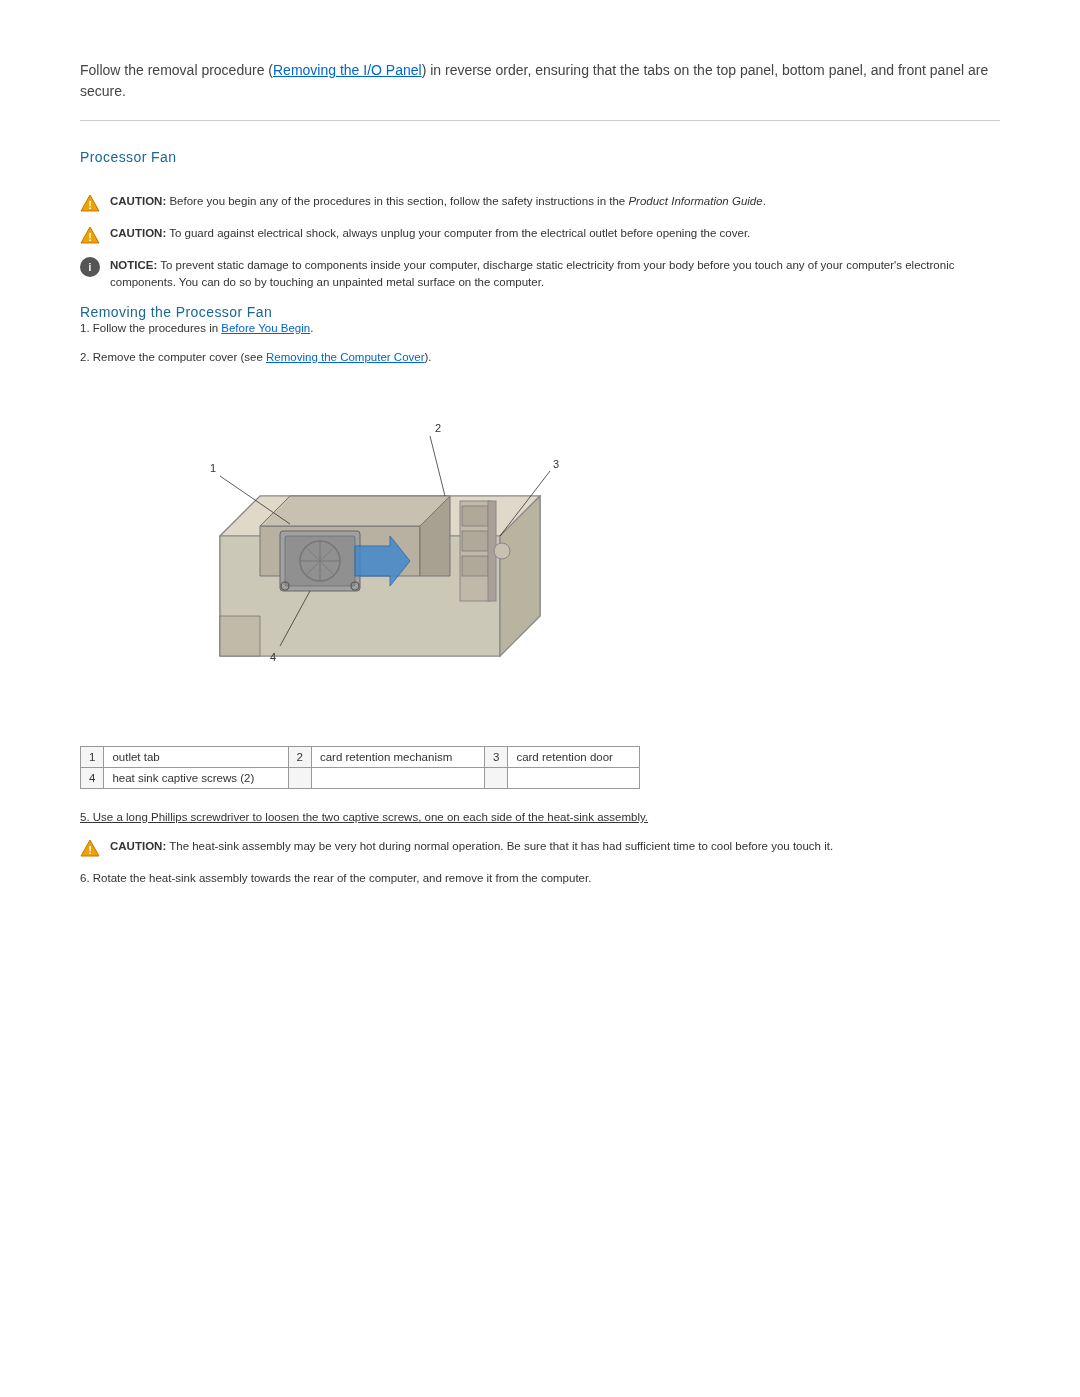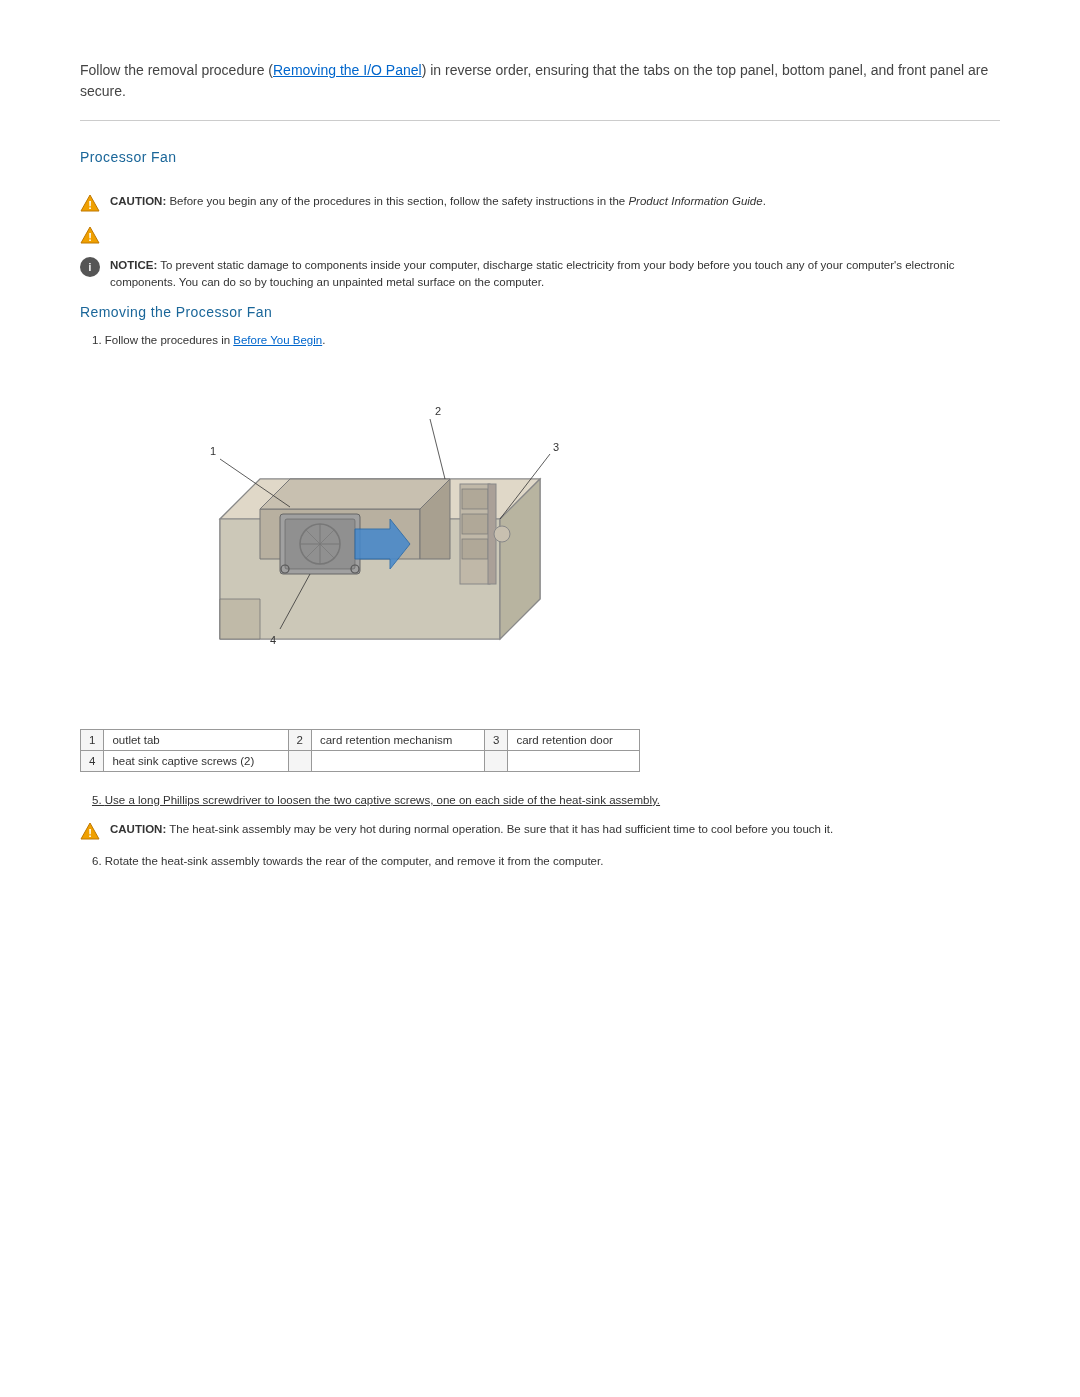--- a/index.html
+++ b/index.html
@@ -68,21 +68,21 @@
       background: #555;
       color: white;
       display: flex;
       align-items: center;
       justify-content: center;
       font-size: 10px;
       font-weight: bold;
       flex-shrink: 0;
     }
     .steps {
-      margin: 12px;
+      margin: 0;
       padding-left: 0;
       list-style: none;
     }
     .steps li {
       margin-bottom: 12px;
       font-size: 11.5px;
       line-height: 1.5;
       color: #333;
       padding-left: 0;
     }
@@ -139,34 +139,40 @@
   <div class="notice-text">
     <span class="label">CAUTION:</span><span> Before you begin any of the procedures in this section, follow the safety instructions in the </span><em>Product Information Guide</em><span>.</span>
   </div>
 </div>
 
 <div class="notice-block">
   <svg class="caution-icon" viewBox="0 0 20 20" xmlns="http://www.w3.org/2000/svg">
     <polygon points="10,2 19,18 1,18" fill="#f0a000" stroke="#c07800" stroke-width="1"></polygon>
     <text x="10" y="16" text-anchor="middle" font-size="11" font-weight="bold" fill="white">!</text>
   </svg>
+  <div class="notice-text">
+    <span class="label">CAUTION:</span><span> To guard against electrical shock, always unplug your computer from the electrical outlet before opening the cover.</span>
+  </div>
 </div>
 
 <div class="notice-block">
   <div class="notice-circle">i</div>
   <div class="notice-text">
     <span class="label">NOTICE:</span><span> To prevent static damage to components inside your computer, discharge static electricity from your body before you touch any of your computer's electronic components. You can do so by touching an unpainted metal surface on the computer.</span>
   </div>
 </div>
 
 <h2 class="sub-title">Removing the Processor Fan</h2>
 
 <ol class="steps">
   <li data-num="1">
     <span>Follow the procedures in </span><a href="#">Before You Begin</a><span>.</span>
+  </li>
+  <li data-num="2">
+    <span>Remove the computer cover (see </span><a href="#">Removing the Computer Cover</a><span>).</span>
   </li>
 </ol>
 
 <div class="diagram-container">
   <svg class="diagram-svg" viewBox="0 0 420 320" xmlns="http://www.w3.org/2000/svg">
 
     <g transform="translate(20, 30)">
 
       <polygon points="60,240 340,240 380,200 380,80 100,80 60,120" fill="#d0c8b8" stroke="#888" stroke-width="1.2"></polygon>
 

